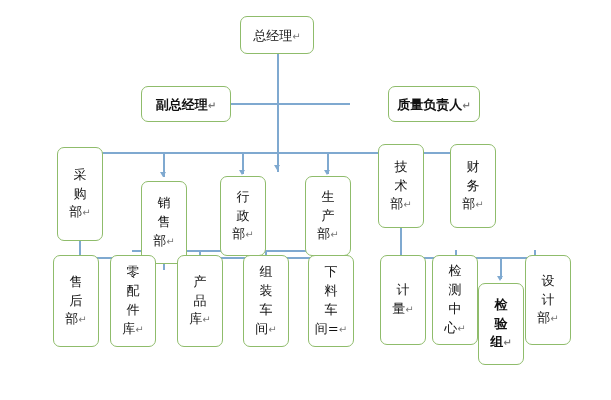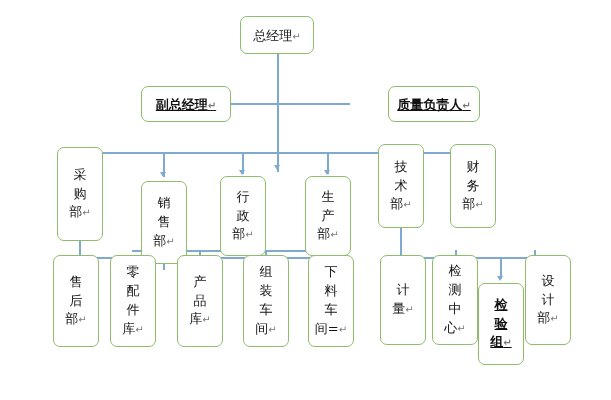--- a/index.html
+++ b/index.html
@@ -28,21 +28,21 @@
     justify-content: center;
     z-index: 3;
   }
   .node .txt {
     color: #111111;
     font-size: 13px;
     line-height: 1.0;
     white-space: nowrap;
     text-align: center;
   }
-  .node.bold .txt { font-weight: bold; text-decoration: underline; }
+  .node.bold .txt { font-weight: bold; }
 
   
   .node.horiz .txt {
     writing-mode: horizontal-tb;
     letter-spacing: 0px;
   }
 
   
   .node.vert .txt {
     display: flex;

